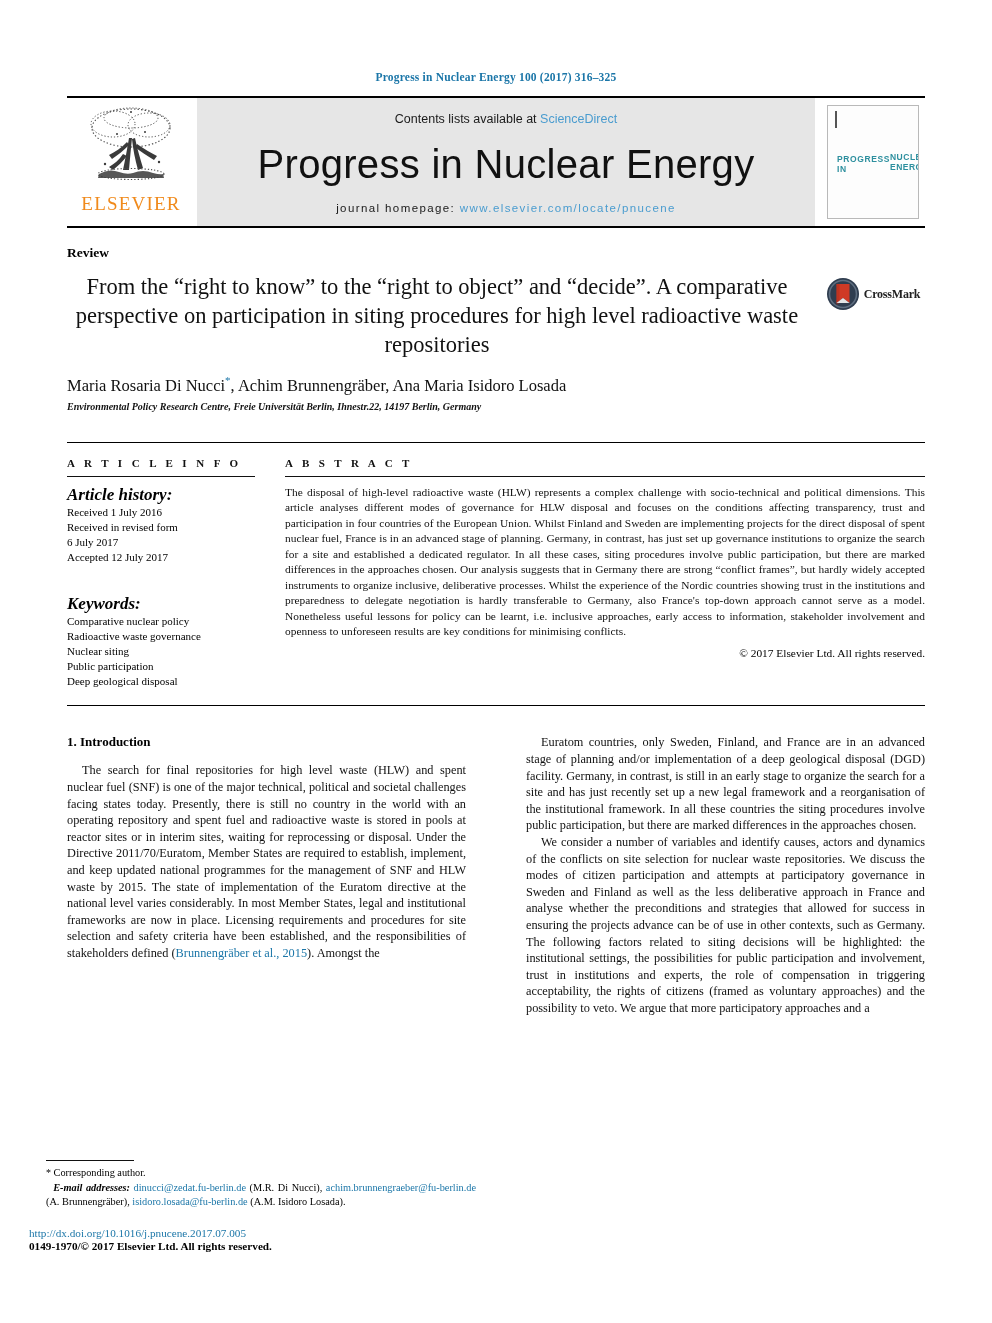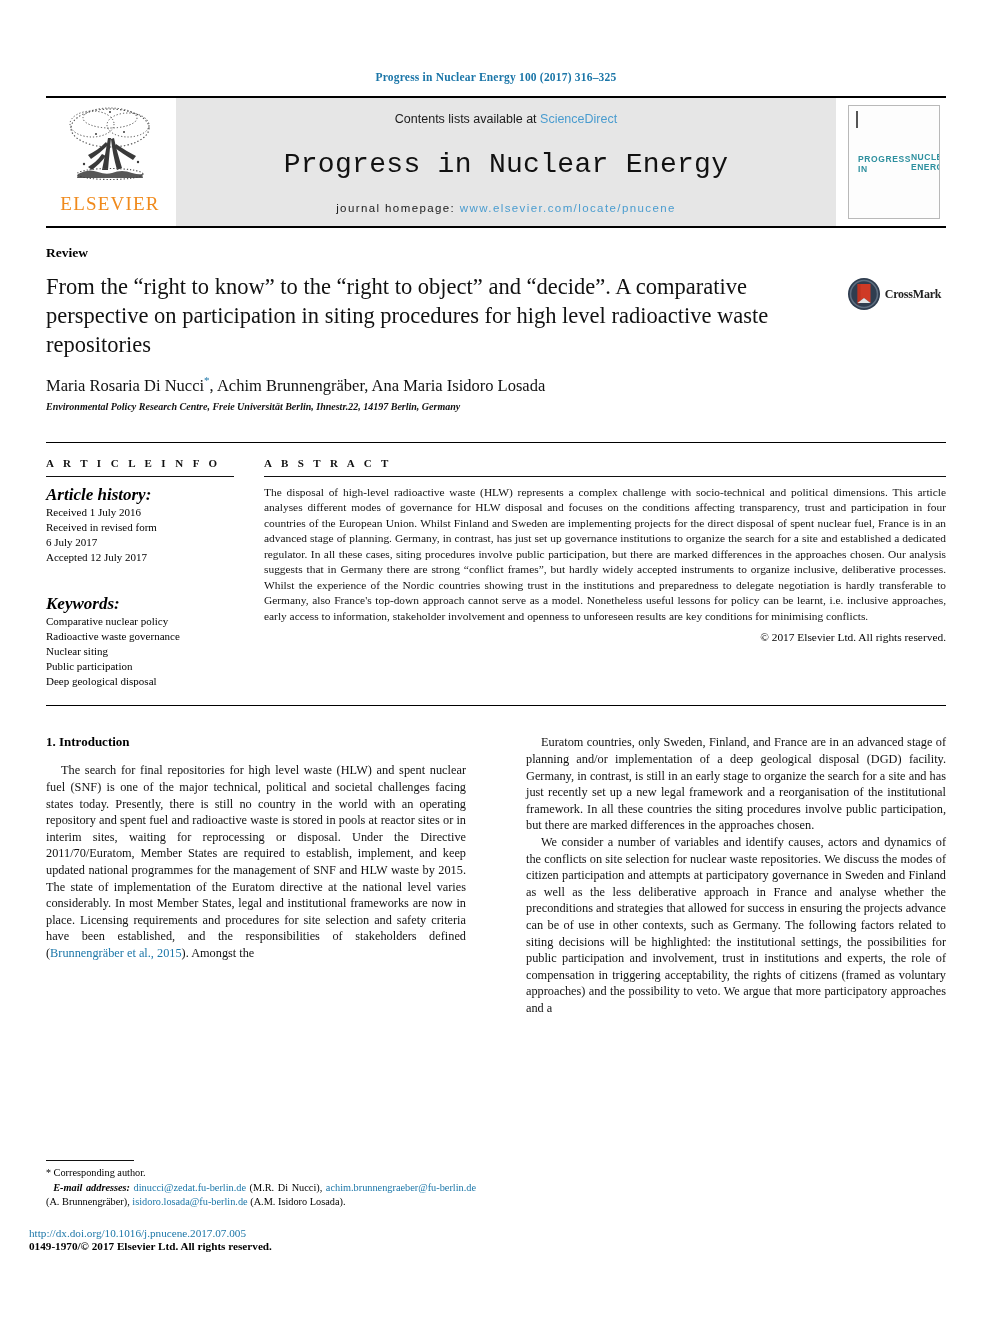--- a/index.html
+++ b/index.html
@@ -13,21 +13,21 @@
     font-family: "Liberation Serif", serif;
     color: #000000;
     position: relative;
     overflow: hidden;
   }
   .page {
     width: 992px;
     height: 1270px;
     position: relative;
     box-sizing: border-box;
-    padding: 0 46px;
+    padding: 0 67px;
   }
 
   
   .running-head {
     text-align: center;
     color: #1b76a8;
     font-size: 11.5px;
     font-family: "Liberation Serif", serif;
     font-weight: bold;
     padding-top: 71px;
@@ -74,22 +74,22 @@
     box-sizing: border-box;
     margin-left: 2px;
   }
   .contents-line {
     font-family: "Liberation Sans", sans-serif;
     font-size: 12.5px;
     color: #1a1a1a;
   }
   .contents-line .sd-link { color: #4a9ccf; }
   .journal-title {
-    font-family: Liberation Mono, monospace;
-    font-size: 28px;
+    font-family: Liberation Sans, sans-serif;
+    font-size: 40px;
     color: #111;
     letter-spacing: .3px;
   }
   .homepage-line {
     font-family: "Liberation Sans", sans-serif;
     font-size: 11.5px;
     letter-spacing: 1.4px;
     color: #1a1a1a;
   }
   .homepage-line .hp-link { color: #4a9ccf; }
@@ -160,21 +160,21 @@
     height: 5px; background: #111;
   }
 
   
   .doctype {
     margin-top: 17px;
     font-size: 13.5px;
     font-weight: bold;
     font-family: "Liberation Serif", serif;
   }
-  .title-row { display: flex; align-items: flex-start; }
+  .title-row { display: flex; align-items: flex-start; text-align: center; }
   .article-title {
     flex: 1 1 auto;
     font-size: 22.5px;
     line-height: 1.28;
     font-family: "Liberation Serif", serif;
     margin-top: 12px;
     padding-right: 14px;
     color: #111;
   }
   .crossmark {

